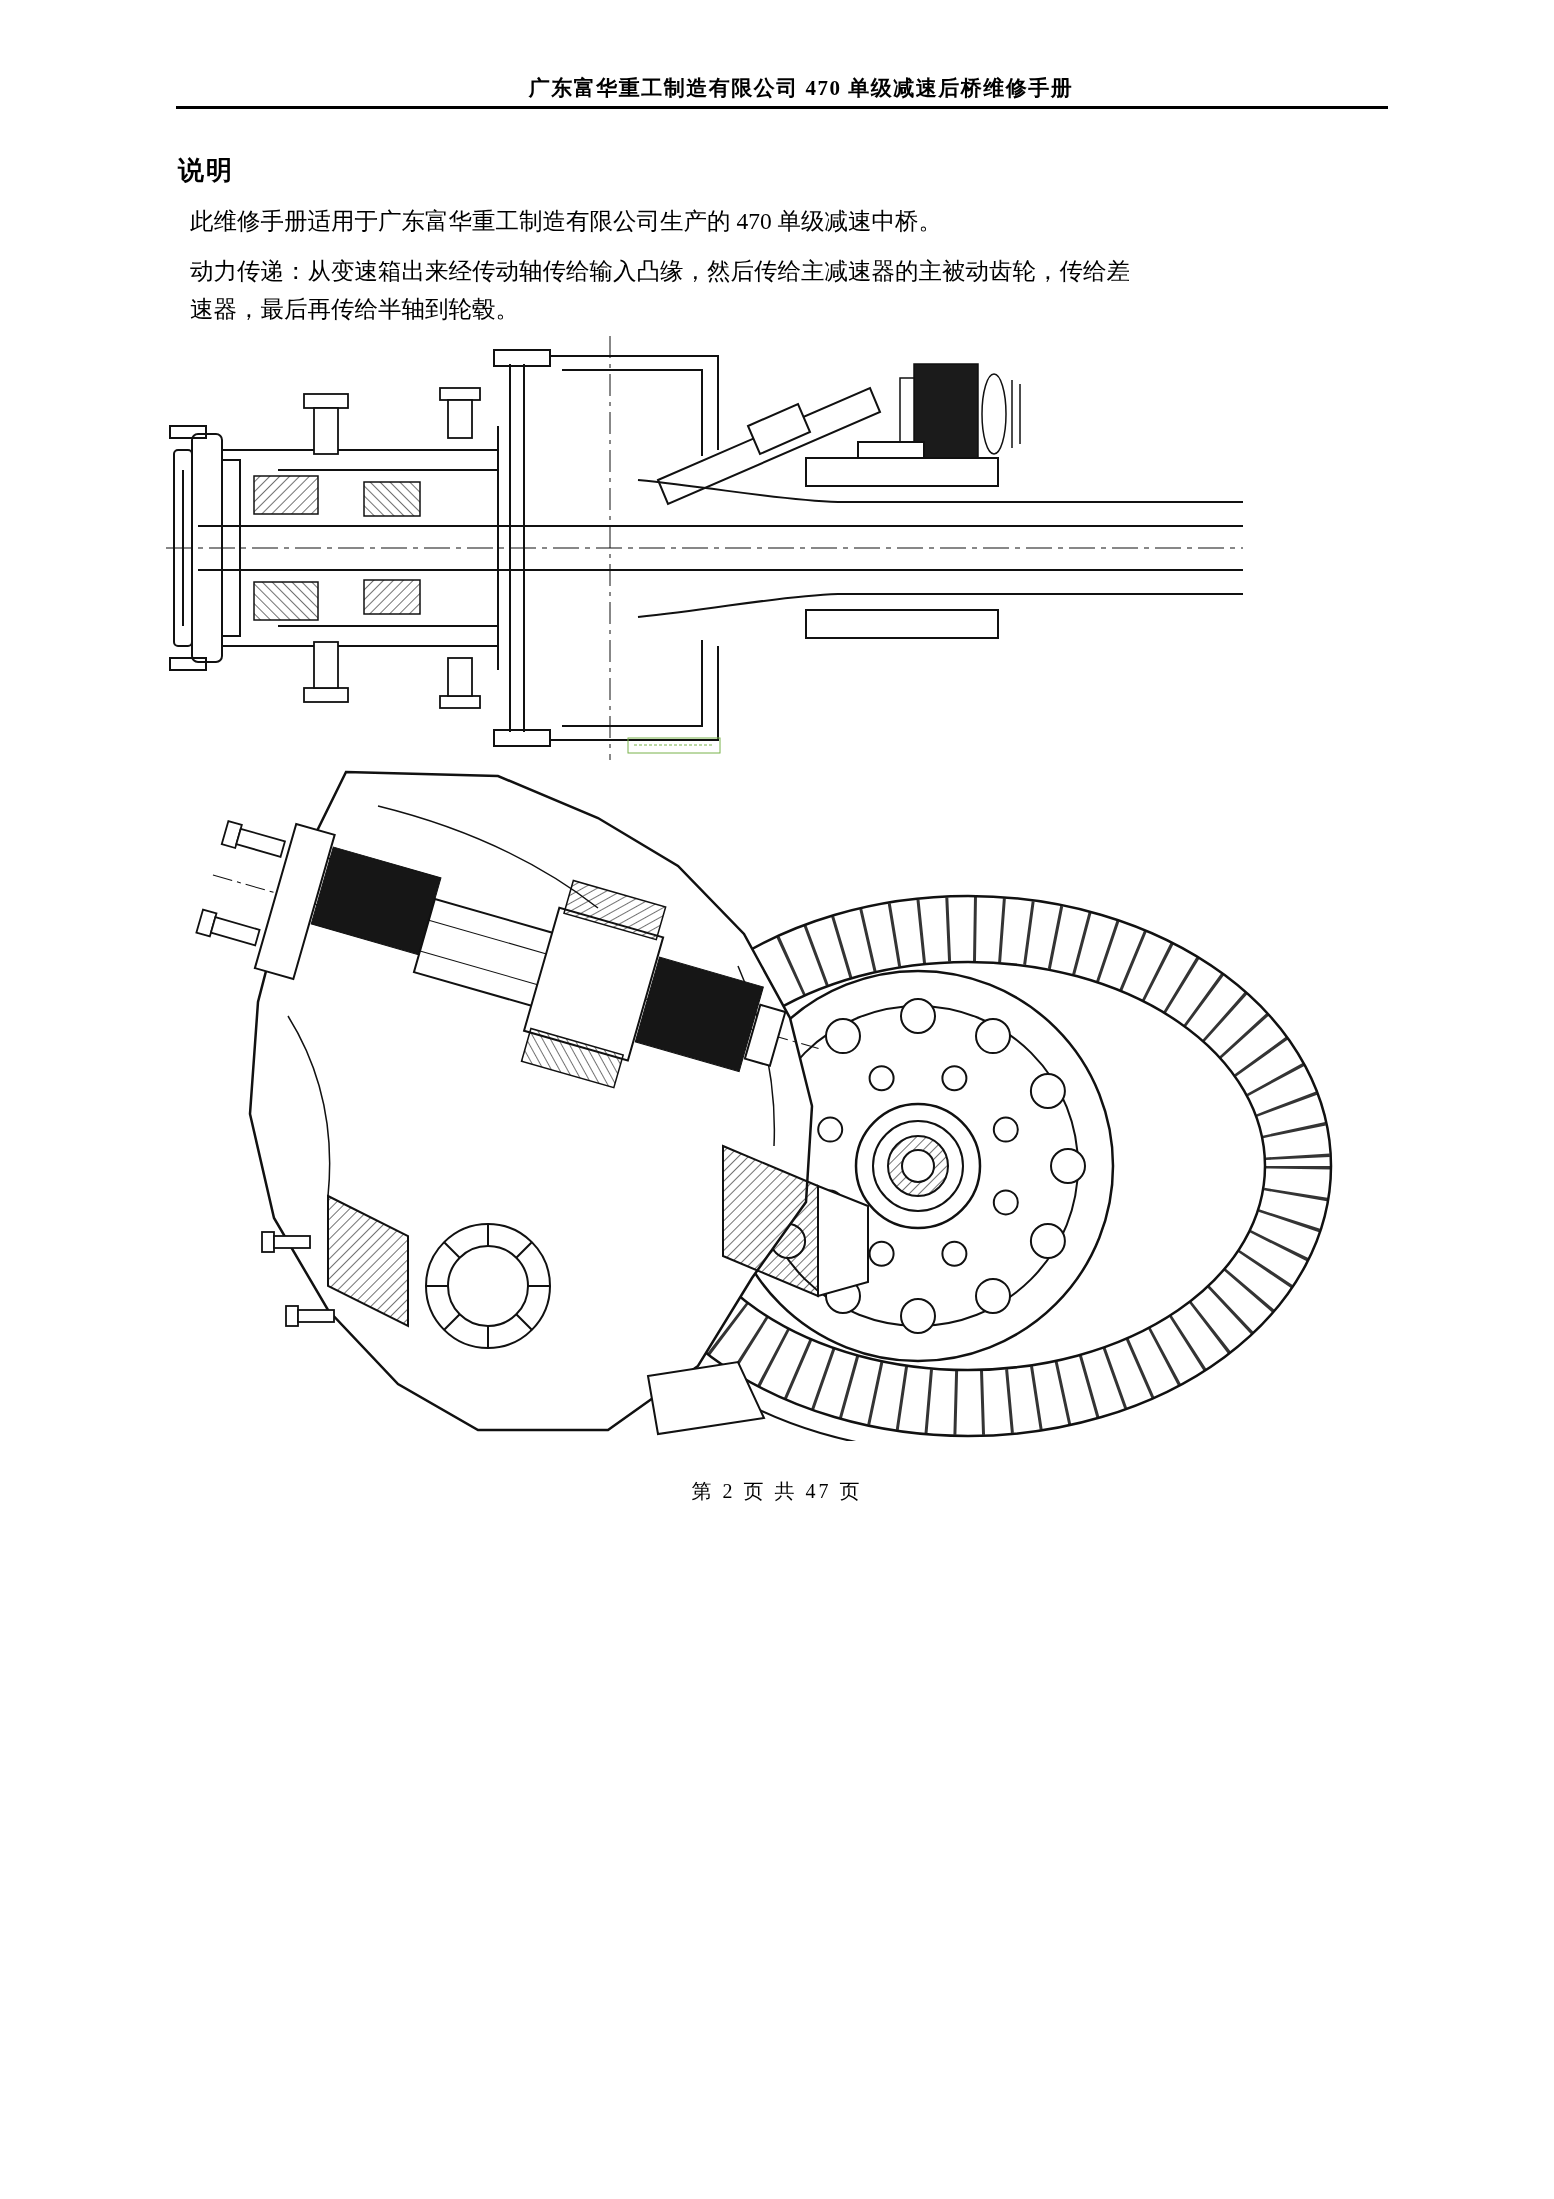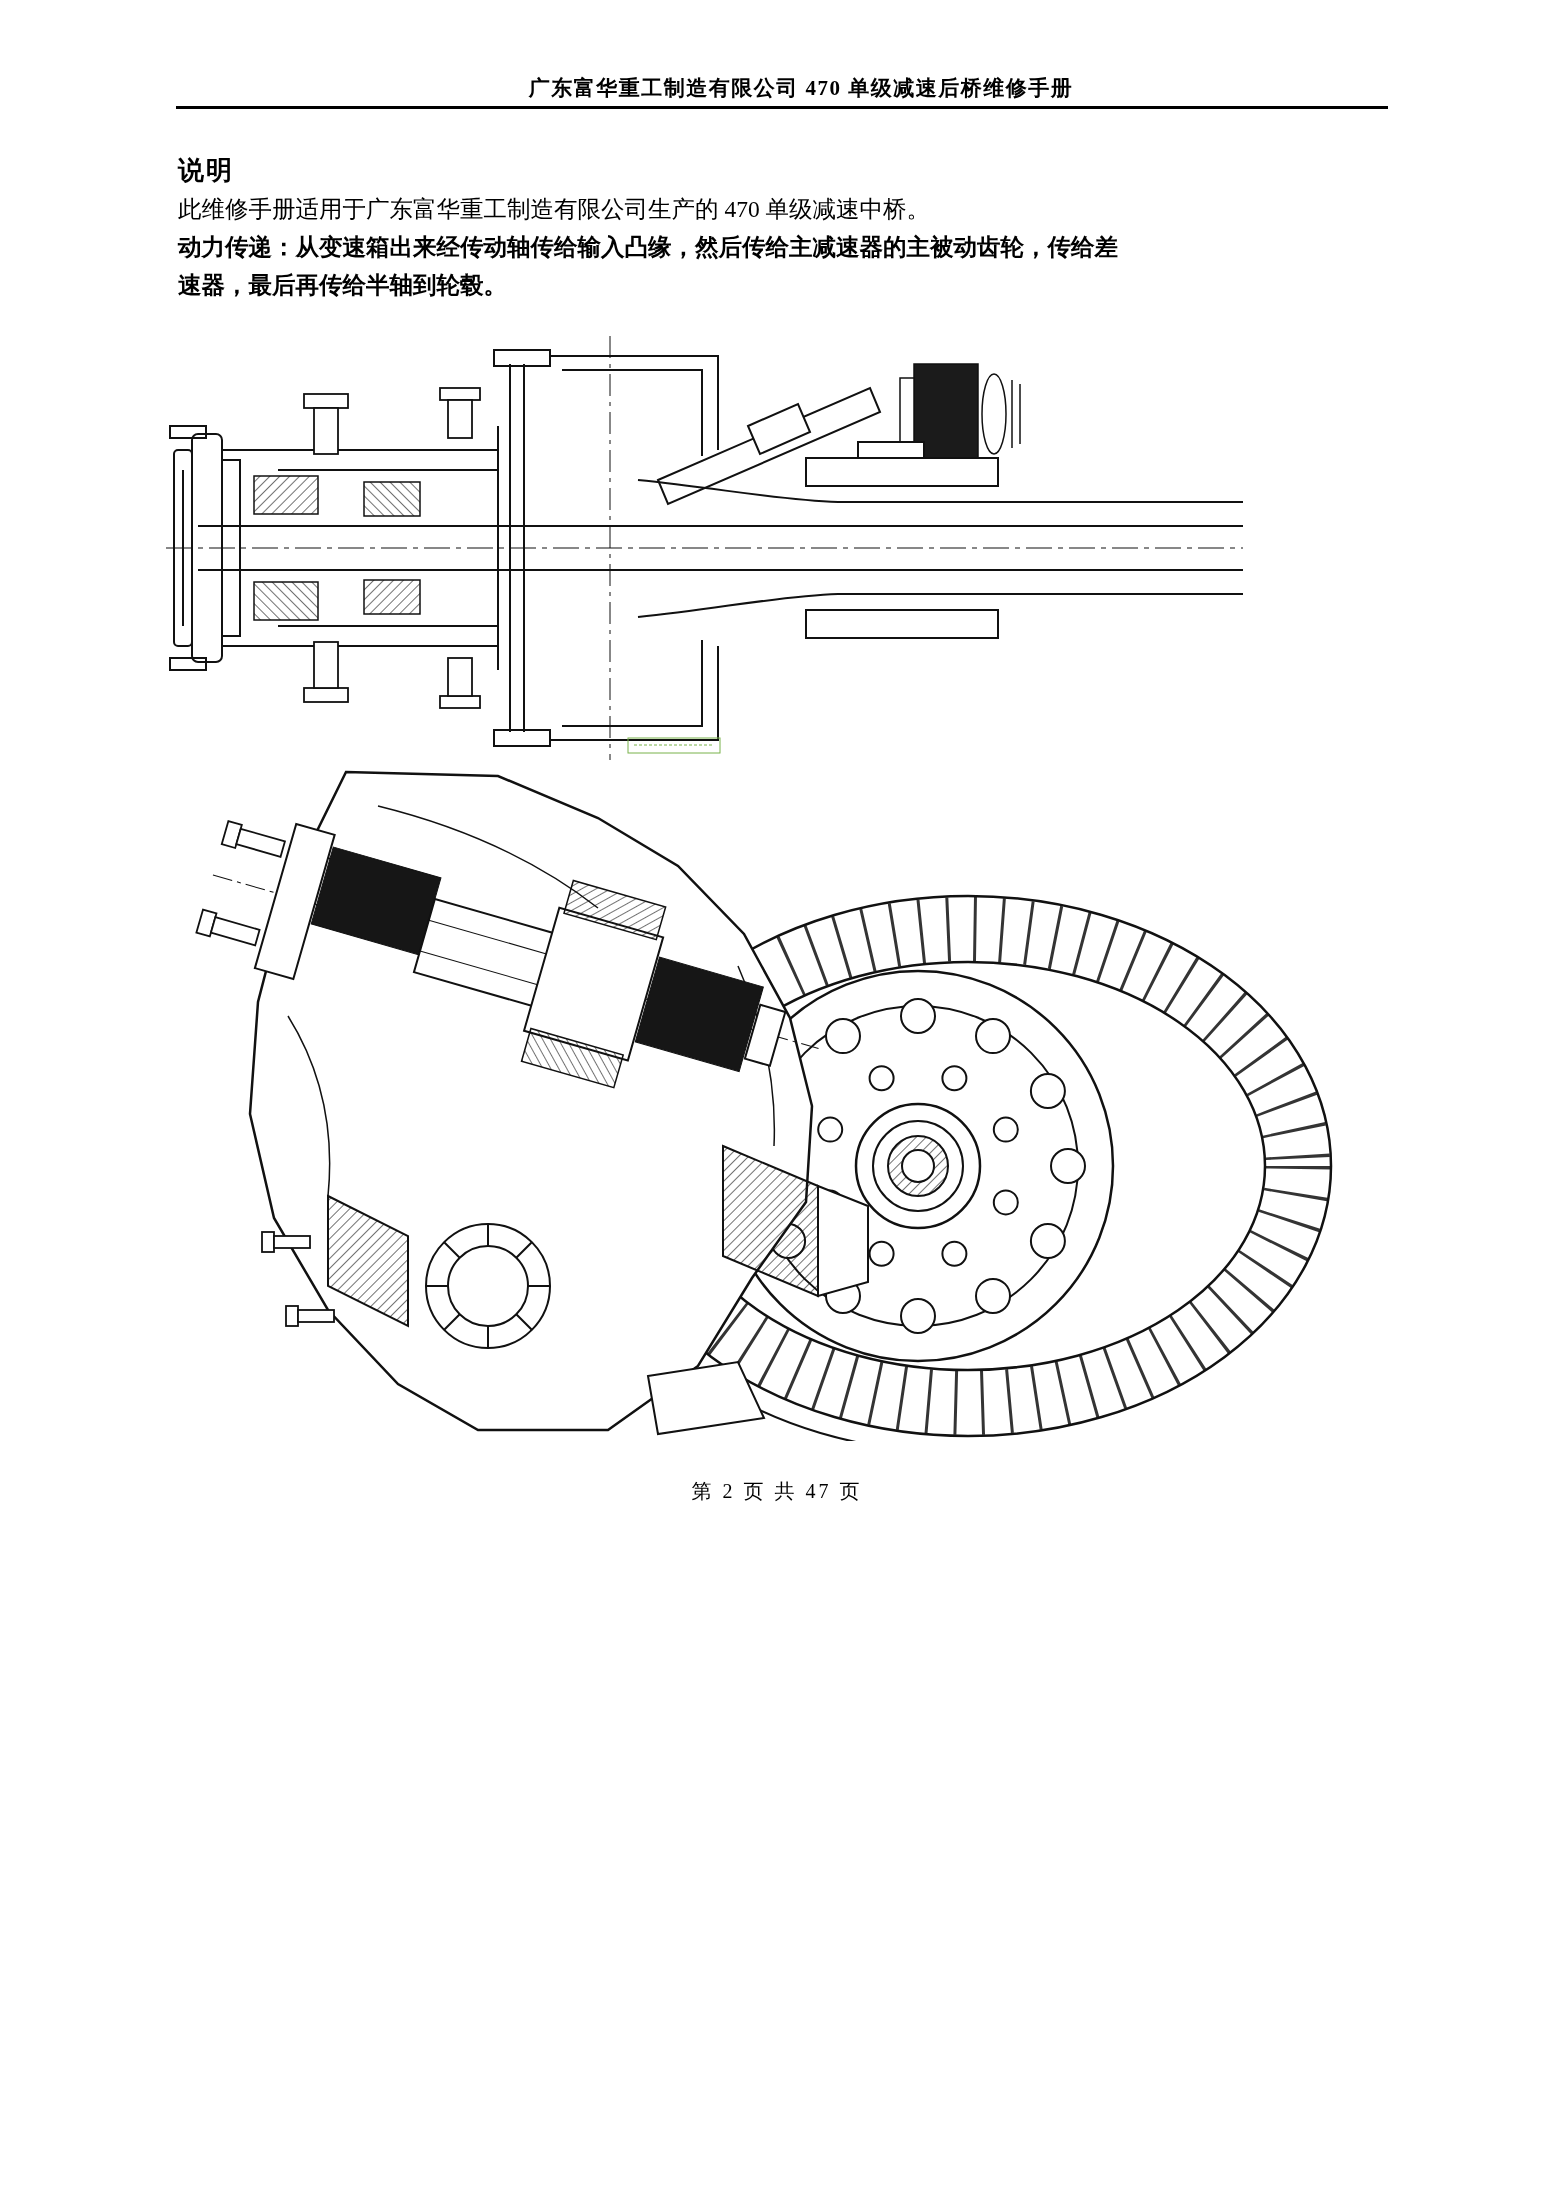--- a/index.html
+++ b/index.html
@@ -22,22 +22,22 @@
     height:0;border-top:3px solid #000;
   }
   .section-heading{
     position:absolute;top:132px;left:178px;
     font-size:26px;font-weight:700;letter-spacing:2px;margin-top:21px;
   }
   .body-text{
     position:absolute;top:190px;left:178px;width:1216px;
     font-size:23.5px;line-height:38px;
   }
-  .body-text p{margin:0;}
-  .body-text p.p2{max-width:940px;font-weight:bold;}
+  .body-text p{margin:12px;}
+  .body-text p.p2{max-width:940px;}
   .figure{position:absolute;display:block;}
   .figure-1{top:330px;left:158px;}
   .figure-2{top:766px;left:178px;}
   .doc-footer{
     position:absolute;top:1478px;left:0;width:100%;
     text-align:center;font-size:20px;letter-spacing:3px;
   }
 </style>
 </head>
 <body>

